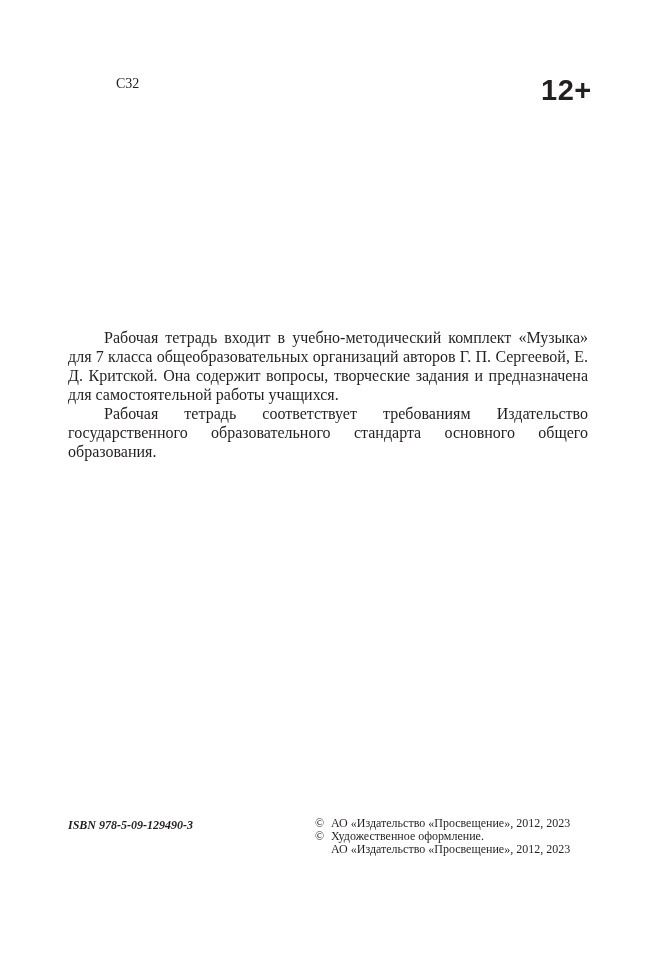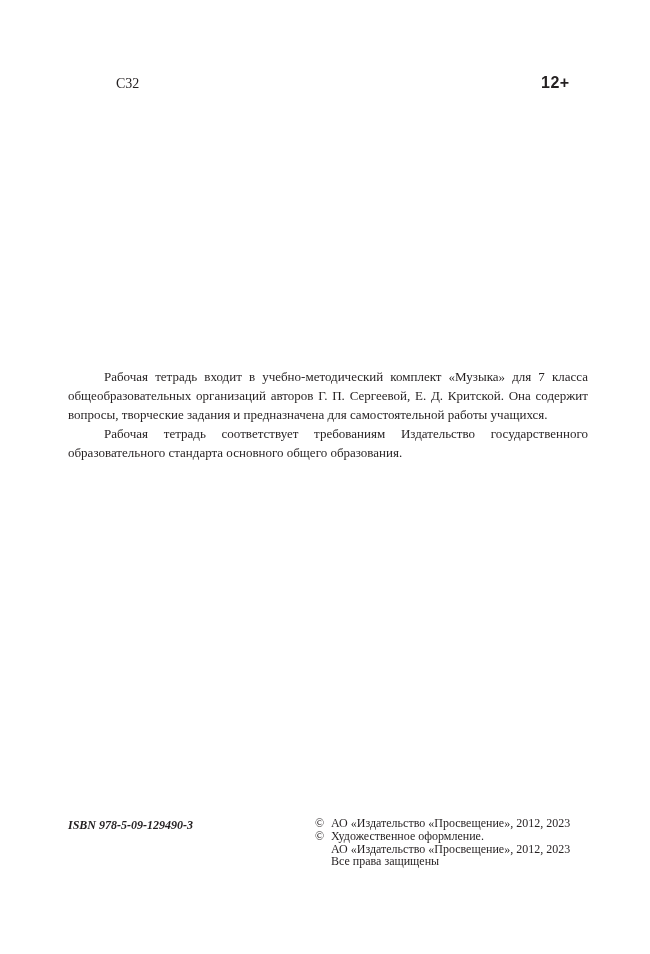--- a/index.html
+++ b/index.html
@@ -13,27 +13,26 @@
     }
     .catalog {
       position: absolute; left: 68px; top: 76px;
       font-size: 14px; line-height: 15.5px;
     }
     .catalog .row { display: flex; }
     .catalog .lbl { width: 48px; }
     .age {
       position: absolute; left: 541px; top: 74px;
       font-family: "Liberation Sans", "DejaVu Sans", sans-serif;
-      font-weight: bold; font-size: 16px; letter-spacing: 0.5px;
+      font-weight: bold; font-size: 29px; letter-spacing: 0.5px;
     }
     .body-text {
       position: absolute; left: 68px; top: 328px; width: 520px;
-      font-size: 13px; line-height: 19px;
+      font-size: 16px; line-height: 19px;
       text-align: justify;
-      margin-top: 39px;
     }
     .body-text p { margin: 0; text-indent: 36px; }
     .body-text p.gap { margin-top: 19px; }
     .isbn {
       position: absolute; left: 68px; top: 818px;
       font-size: 12px; font-weight: bold; font-style: italic;
     }
     .copyright {
       position: absolute; left: 315px; top: 817px;
       font-size: 12px; line-height: 12.8px;
@@ -66,17 +65,13 @@
     <span>АО «Издательство «Просвещение», 2012, 2023</span>
   </div>
   <div class="line">
     <span class="sym">©</span>
     <span>Художественное оформление.</span>
   </div>
   <div class="line">
     <span class="sym"></span>
     <span>АО «Издательство «Просвещение», 2012, 2023</span>
   </div>
-  <div class="line">
-    <span class="sym"></span>
-    <span>Все права защищены</span>
-  </div>
 </div>
 
 </body></html>

